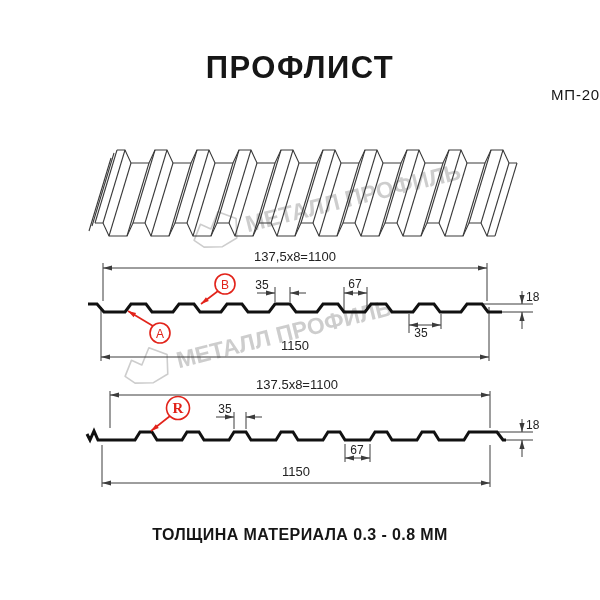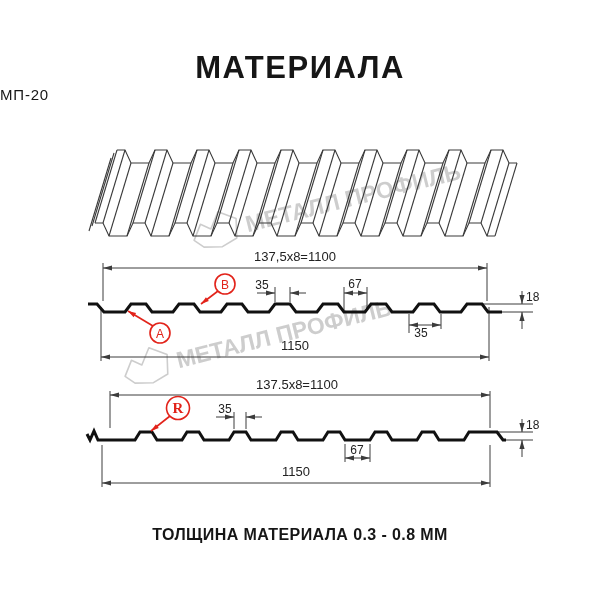--- a/index.html
+++ b/index.html
@@ -1,20 +1,20 @@
 <!DOCTYPE html>
 <html><head>
 <meta charset="utf-8">
 <style>
   html,body{margin:0;padding:0;background:#ffffff;}
   .page{position:relative;width:600px;height:600px;background:#fff;overflow:hidden;
         font-family:"Liberation Sans","DejaVu Sans",sans-serif;}
   .title{position:absolute;left:0;top:50px;width:600px;text-align:center;
          font-size:31px;font-weight:800;letter-spacing:1.5px;color:#161616;}
-  .subtitle{position:absolute;left:0;top:86px;width:600px;text-align:left;
+  .subtitle{position:absolute;left:0;top:86px;width:600px;text-align:right;
          font-size:15px;font-weight:500;letter-spacing:0.8px;color:#161616;}
   .footer{position:absolute;left:0;top:526px;width:600px;text-align:center;
          font-size:16px;font-weight:600;letter-spacing:0.4px;color:#161616;}
   svg{position:absolute;left:0;top:0;}
   .profile{fill:none;stroke:#111111;stroke-width:3;stroke-linejoin:miter;}
   .dim{stroke:#3c3c3c;stroke-width:1;fill:none;}
   .dimtxt{fill:#222222;font-size:12px;font-family:"Liberation Sans","DejaVu Sans",sans-serif;}
   .dimtxt-lg{fill:#222222;font-size:13px;font-family:"Liberation Sans","DejaVu Sans",sans-serif;}
   .wm{fill:#c8c8c8;opacity:0.9;font-weight:700;font-size:23px;
       font-family:"Liberation Sans","DejaVu Sans",sans-serif;}
@@ -24,21 +24,21 @@
       font-family:"Liberation Sans","DejaVu Sans",sans-serif;}
   .redtxt-r{fill:#e2231a;font-size:15px;font-weight:700;
       font-family:"Liberation Serif","DejaVu Serif",serif;}
   .persp line,.persp polyline{stroke:#3a3a3a;stroke-width:1.1;fill:none;}
 </style>
 </head>
 <body>
 
 <div class="page">
 
-  <div class="title">МАТЕРИАЛА</div>
+  <div class="title">ПРОФЛИСТ</div>
   <div class="subtitle">МП-20</div>
 
   <svg width="600" height="600" viewBox="0 0 600 600">
 
     <g transform="translate(197,252) rotate(-14)">
       <polygon class="wmlogo" points="0,-12 10,-26 19,-19 30,-34 46,-23 42,-4 26,1 8,-3"></polygon>
       <text class="wm" x="54" y="-7">МЕТАЛЛ ПРОФИЛЬ</text>
     </g>
     <g transform="translate(128,388) rotate(-14)">
       <polygon class="wmlogo" points="0,-12 10,-26 19,-19 30,-34 46,-23 42,-4 26,1 8,-3"></polygon>

